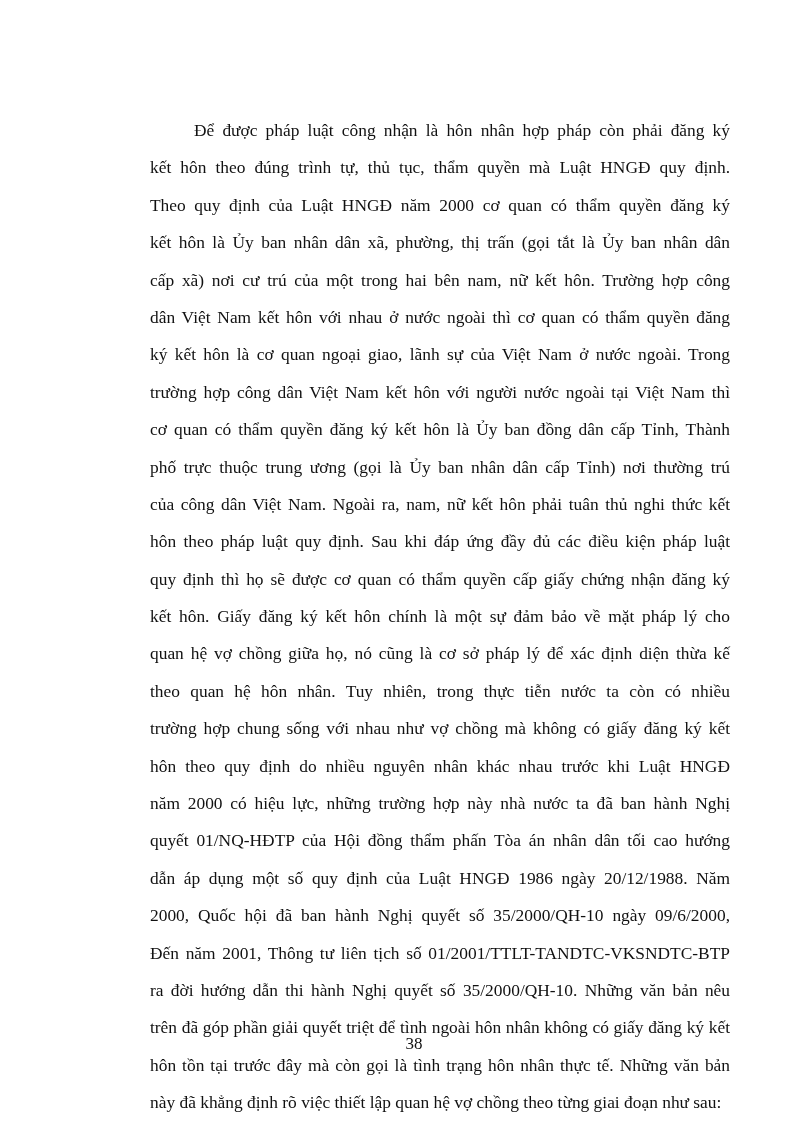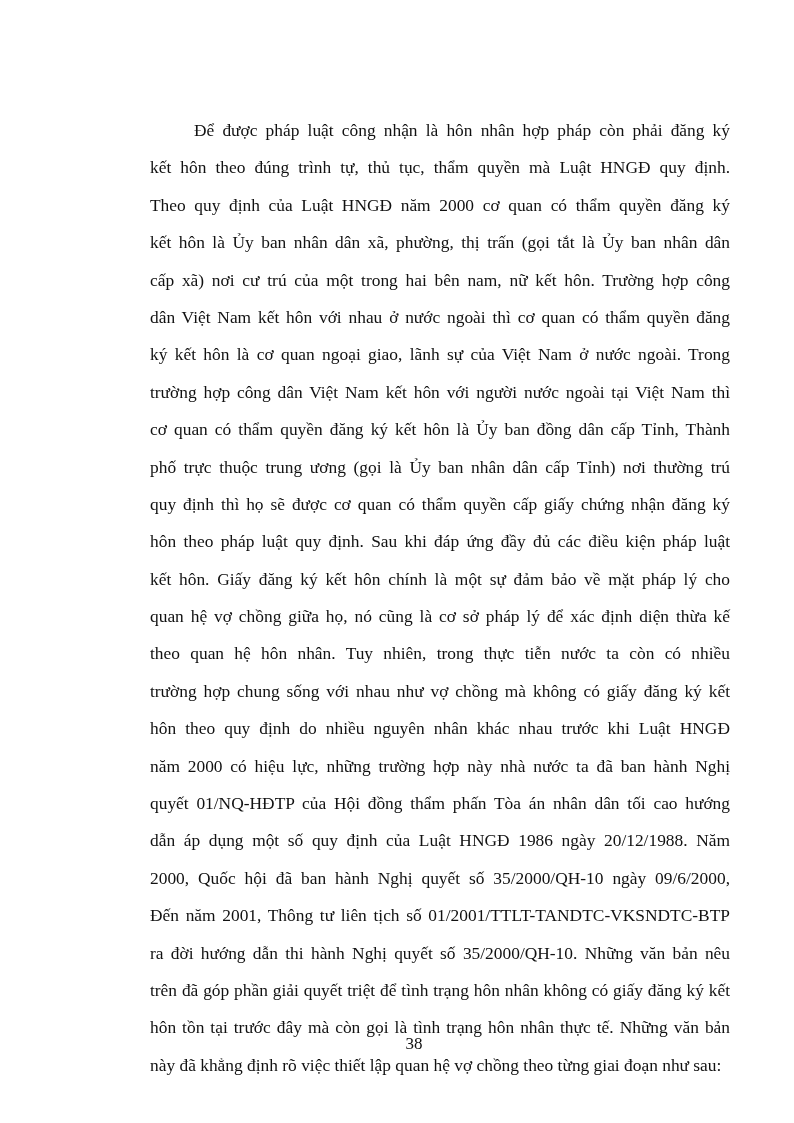--- a/index.html
+++ b/index.html
@@ -32,32 +32,33 @@
     <span class="line first">Để được pháp luật công nhận là hôn nhân hợp pháp còn phải đăng ký</span>
     <span class="line">kết hôn theo đúng trình tự, thủ tục, thẩm quyền mà Luật HNGĐ quy định.</span>
     <span class="line">Theo quy định của Luật HNGĐ năm 2000 cơ quan có thẩm quyền đăng ký</span>
     <span class="line">kết hôn là Ủy ban nhân dân xã, phường, thị trấn (gọi tắt là Ủy ban nhân dân</span>
     <span class="line">cấp xã) nơi cư trú của một trong hai bên nam, nữ kết hôn. Trường hợp công</span>
     <span class="line">dân Việt Nam kết hôn với nhau ở nước ngoài thì cơ quan có thẩm quyền đăng</span>
     <span class="line">ký kết hôn là cơ quan ngoại giao, lãnh sự của Việt Nam ở nước ngoài. Trong</span>
     <span class="line">trường hợp công dân Việt Nam kết hôn với người nước ngoài tại Việt Nam thì</span>
     <span class="line">cơ quan có thẩm quyền đăng ký kết hôn là Ủy ban đồng dân cấp Tỉnh, Thành</span>
     <span class="line">phố trực thuộc trung ương (gọi là Ủy ban nhân dân cấp Tỉnh) nơi thường trú</span>
+    <span class="line">của công dân Việt Nam. Ngoài ra, nam, nữ kết hôn phải tuân thủ nghi thức kết</span>
+    <span class="line">hôn theo pháp luật quy định. Sau khi đáp ứng đầy đủ các điều kiện pháp luật</span>
     <span class="line">quy định thì họ sẽ được cơ quan có thẩm quyền cấp giấy chứng nhận đăng ký</span>
-    <span class="line">hôn theo pháp luật quy định. Sau khi đáp ứng đầy đủ các điều kiện pháp luật</span>
     <span class="line">kết hôn. Giấy đăng ký kết hôn chính là một sự đảm bảo về mặt pháp lý cho</span>
     <span class="line">quan hệ vợ chồng giữa họ, nó cũng là cơ sở pháp lý để xác định diện thừa kế</span>
     <span class="line">theo quan hệ hôn nhân. Tuy nhiên, trong thực tiễn nước ta còn có nhiều</span>
     <span class="line">trường hợp chung sống với nhau như vợ chồng mà không có giấy đăng ký kết</span>
     <span class="line">hôn theo quy định do nhiều nguyên nhân khác nhau trước khi Luật HNGĐ</span>
     <span class="line">năm 2000 có hiệu lực, những trường hợp này nhà nước ta đã  ban hành Nghị</span>
     <span class="line">quyết 01/NQ-HĐTP của Hội đồng thẩm phấn Tòa án nhân dân tối cao hướng</span>
     <span class="line">dẫn áp dụng một số quy định của Luật HNGĐ 1986 ngày 20/12/1988. Năm</span>
     <span class="line">2000, Quốc hội đã ban hành Nghị quyết số 35/2000/QH-10 ngày 09/6/2000,</span>
     <span class="line">Đến năm 2001, Thông tư liên tịch số 01/2001/TTLT-TANDTC-VKSNDTC-BTP</span>
     <span class="line">ra đời hướng dẫn thi hành Nghị quyết số 35/2000/QH-10. Những văn bản nêu</span>
-    <span class="line">trên đã góp phần giải quyết triệt để tình trạng hôn nhân không có giấy đăng ký kết</span>
+    <span class="line">trên đã góp phần giải quyết triệt để tình ngoài hôn nhân không có giấy đăng ký kết</span>
     <span class="line">hôn tồn tại trước đây mà còn gọi là tình trạng hôn nhân thực tế. Những văn bản</span>
     <span class="line last">này đã khẳng định rõ việc thiết lập quan hệ vợ chồng theo từng giai đoạn như sau:</span>
   </div>
 
   <div class="page-number">38</div>
 </div>
 
 </body></html>

